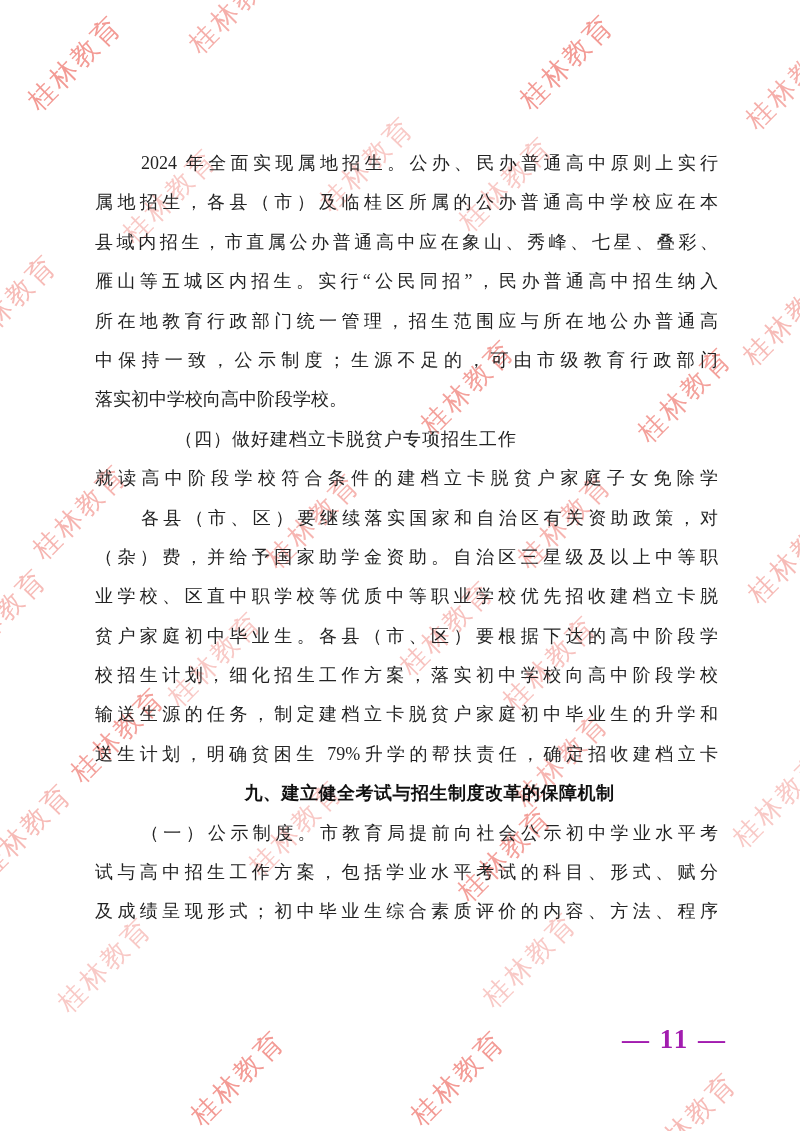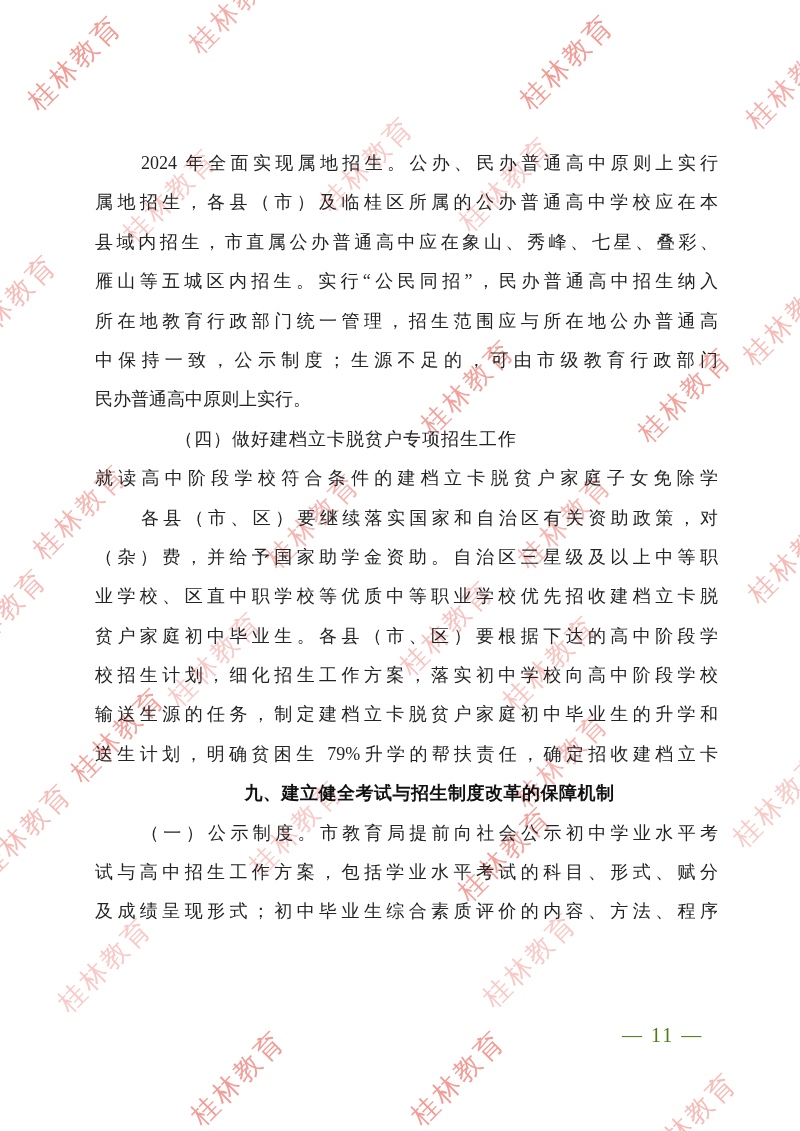--- a/index.html
+++ b/index.html
@@ -45,24 +45,25 @@
   }
   .head{
     font-family:"Liberation Sans","DejaVu Sans",sans-serif;
     font-weight:700;
     color:#111111;
     letter-spacing:0.5px;
   }
   .pagenum{
     position:absolute;
     left:622px;top:1024px;
-    font-size:20px;
+    font-size:27px;
     letter-spacing:2px;
-    color:#4d7c0f;
+    color:#a21caf;
     font-family:"Liberation Serif","DejaVu Serif",serif;
+    font-weight:bold;
   }
 </style>
 </head>
 <body>
 
 <div class="page">
 
   <div class="wm-layer">
     <span class="wm" style="left: 75px; top: 63px; opacity: 0.75; color: rgb(239, 122, 114);">桂林教育</span>
     <span class="wm" style="left: 236px; top: 6px; opacity: 0.6; color: rgb(239, 122, 114);">桂林教育</span>
@@ -96,21 +97,21 @@
     <span class="wm" style="left: 690px; top: 1120px; opacity: 0.5; color: rgb(239, 122, 114);">桂林教育</span>
   </div>
 
   <div class="textblock">
     <div class="line j ind">2024 年全面实现属地招生。公办、民办普通高中原则上实行</div>
     <div class="line j">属地招生，各县（市）及临桂区所属的公办普通高中学校应在本</div>
     <div class="line j">县域内招生，市直属公办普通高中应在象山、秀峰、七星、叠彩、</div>
     <div class="line j">雁山等五城区内招生。实行“公民同招”，民办普通高中招生纳入</div>
     <div class="line j">所在地教育行政部门统一管理，招生范围应与所在地公办普通高</div>
     <div class="line j">中保持一致，公示制度；生源不足的，可由市级教育行政部门</div>
-    <div class="line">民办普通高中原则上实行。</div>
+    <div class="line">落实初中学校向高中阶段学校。</div>
     <div class="line kai">（四）做好建档立卡脱贫户专项招生工作</div>
     <div class="line j">就读高中阶段学校符合条件的建档立卡脱贫户家庭子女免除学</div>
     <div class="line j ind">各县（市、区）要继续落实国家和自治区有关资助政策，对</div>
     <div class="line j">（杂）费，并给予国家助学金资助。自治区三星级及以上中等职</div>
     <div class="line j">业学校、区直中职学校等优质中等职业学校优先招收建档立卡脱</div>
     <div class="line j">贫户家庭初中毕业生。各县（市、区）要根据下达的高中阶段学</div>
     <div class="line j">校招生计划，细化招生工作方案，落实初中学校向高中阶段学校</div>
     <div class="line j">输送生源的任务，制定建档立卡脱贫户家庭初中毕业生的升学和</div>
     <div class="line j">送生计划，明确贫困生 79%升学的帮扶责任，确定招收建档立卡</div>
     <div class="line head ind">九、建立健全考试与招生制度改革的保障机制</div>

